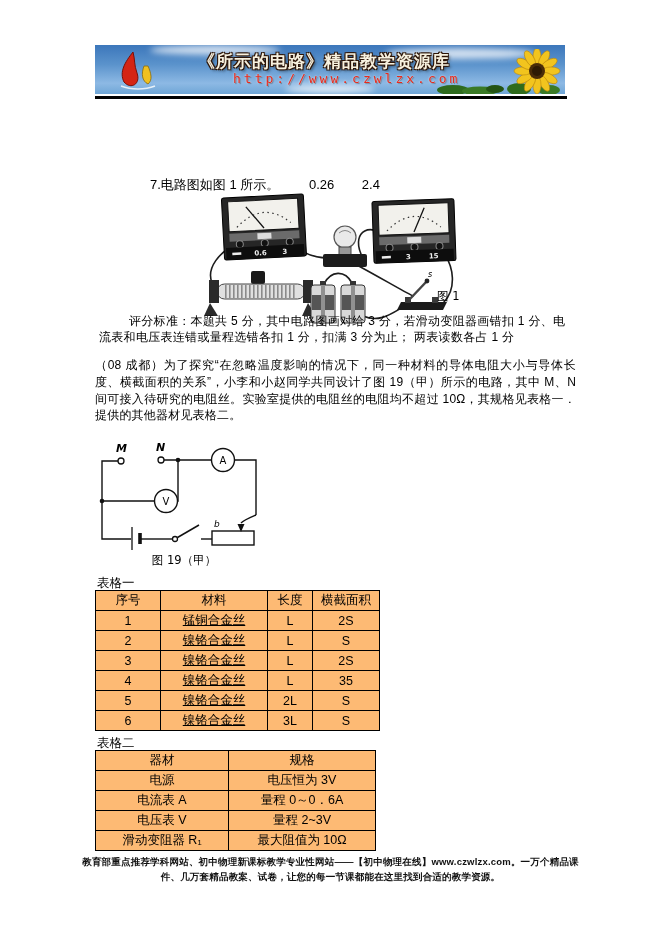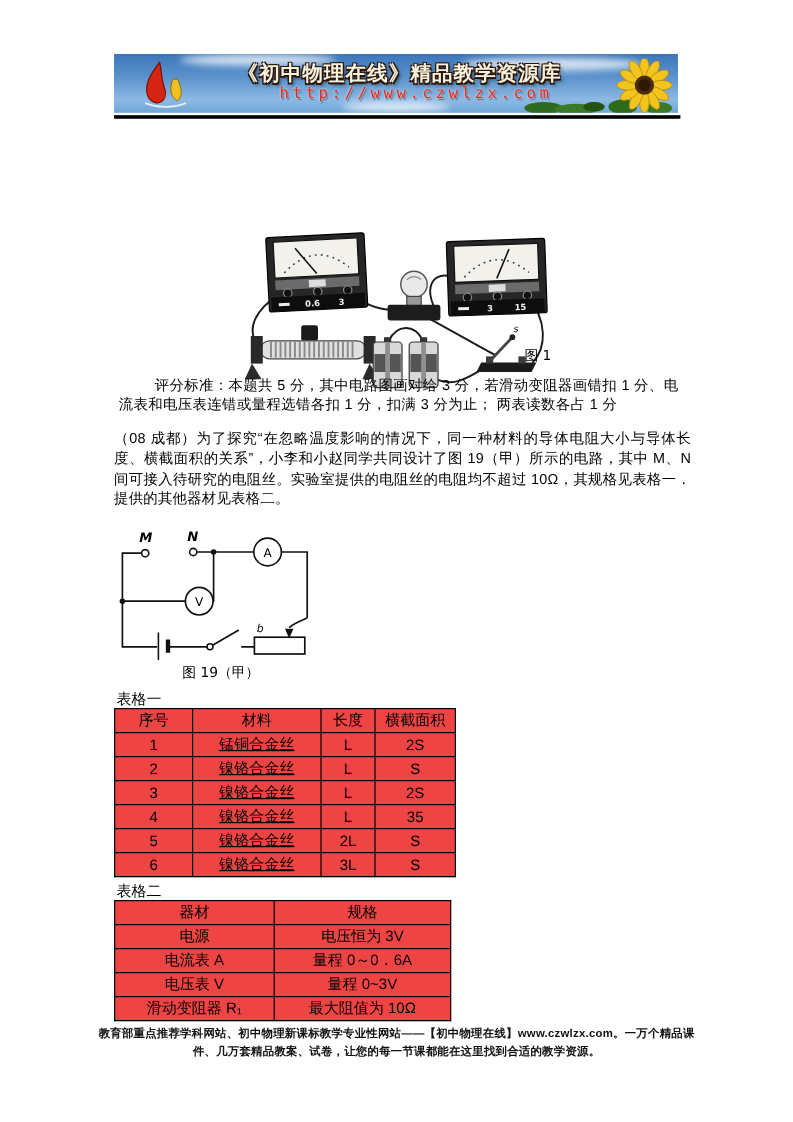--- a/index.html
+++ b/index.html
@@ -32,21 +32,21 @@
            letter-spacing:.2px;text-align:justify;}
 
   
   .fig1{position:absolute;left:203px;top:190px;}
   .fig19{position:absolute;left:88px;top:442px;}
   svg text{font-family:"DejaVu Sans","Liberation Sans",sans-serif;}
 
   
   .tbl-title{position:absolute;font-size:12.5px;}
   .t1-title{left:97px;top:575px;} .t2-title{left:97px;top:735px;}
-  table{border-collapse:collapse;position:absolute;background:#ef4444;padding-left:33px;}
+  table{border-collapse:collapse;position:absolute;background:#fdba74;padding-left:33px;}
   .t1{left:95px;top:590px;} .t2{left:95px;top:750px;}
   td{border:1px solid #000;height:19px;text-align:center;font-size:12.5px;padding:0 3px;}
   .t1 td.c0{width:58px;} .t1 td.c1{width:100px;} .t1 td.c2{width:38px;} .t1 td.c3{width:60px;}
   .t2 td.c0{width:126px;} .t2 td.c1{width:140px;}
   td.u{text-decoration:underline;}
 
   
   .footer{position:absolute;left:78px;top:855px;width:505px;font-size:9.5px;font-weight:bold;
           line-height:14.5px;text-align:center;color:#111;letter-spacing:.2px;}
 </style>
@@ -59,21 +59,21 @@
     <div class="cloud" style="left:55px;top:0px;width:130px;height:10px;"></div>
     <div class="cloud" style="left:290px;top:3px;width:150px;height:11px;"></div>
     <div class="cloud" style="left:190px;top:40px;width:90px;height:8px;"></div>
 
     <svg class="banner-logo" width="52" height="44" viewBox="0 0 52 44">
       <path d="M22,4 C14,14 8,24 13,34 C20,42 30,36 26,25 C23,17 24,11 22,4 Z" fill="#d42414" stroke="#7a0e06" stroke-width="1"></path>
       <path d="M33,18 C30,26 31,33 37,36 C42,32 40,25 37,18 Z" fill="#f0c020" stroke="#8a6a08" stroke-width="0.8"></path>
       <path d="M10,38 C20,42 34,42 44,38" stroke="#ffffff" stroke-width="1.5" fill="none" opacity="0.8"></path>
     </svg>
 
-    <div class="banner-title">《初中物理在线》精品教学资源库</div>
+    <div class="banner-title">《所示的电路》精品教学资源库</div>
     <div class="banner-url">http://www.czwlzx.com</div>
 
     <svg class="banner-foliage" width="70" height="14" viewBox="0 0 70 14">
       <ellipse cx="18" cy="9" rx="16" ry="5" fill="#2e6b1e"></ellipse>
       <ellipse cx="45" cy="10" rx="18" ry="4.5" fill="#3a7a26"></ellipse>
       <ellipse cx="60" cy="8" rx="9" ry="4" fill="#245414"></ellipse>
     </svg>
 
     <svg class="banner-sunflower" width="62" height="46" viewBox="0 0 62 46">
       <ellipse cx="18" cy="40" rx="12" ry="6" fill="#2f6b1c"></ellipse>
@@ -91,20 +91,25 @@
         <ellipse cx="36" cy="8" rx="4" ry="9" fill="#f2c41e" stroke="#b8860b" stroke-width="0.6" transform="rotate(270 36 22)"></ellipse>
         <ellipse cx="36" cy="8" rx="4" ry="9" fill="#f2c41e" stroke="#b8860b" stroke-width="0.6" transform="rotate(300 36 22)"></ellipse>
         <ellipse cx="36" cy="8" rx="4" ry="9" fill="#f2c41e" stroke="#b8860b" stroke-width="0.6" transform="rotate(330 36 22)"></ellipse>
       </g>
       <circle cx="36" cy="22" r="8" fill="#4a2c08"></circle>
       <circle cx="36" cy="22" r="5" fill="#2e1a04"></circle>
     </svg>
   </div>
   <div class="rule"></div>
 
+  <div class="question">
+    <span>7.电路图如图 1 所示。</span>
+    <span class="ans ans1">0.26</span>
+    <span class="ans ans2">2.4</span>
+  </div>
 
   <svg class="fig1" width="270" height="142" viewBox="0 0 270 142">
 
     <g stroke="#1c1c1c" stroke-width="1.6" fill="none" stroke-linecap="round">
       <path d="M36,52 C16,62 3,78 9,93"></path>
       <path d="M86,52 C100,64 112,68 124,68"></path>
       <path d="M158,64 C148,40 170,32 182,48"></path>
       <path d="M182,48 C185,51 186,53 187,55"></path>
       <path d="M236,56 C254,78 252,100 241,112"></path>
       <path d="M105,118 C128,136 116,138 120,128"></path>
@@ -289,21 +294,21 @@
     <tr>
       <td class="c0">电源</td>
       <td class="c1">电压恒为 3V</td>
     </tr>
     <tr>
       <td class="c0">电流表 A</td>
       <td class="c1">量程 0～0．6A</td>
     </tr>
     <tr>
       <td class="c0">电压表 V</td>
-      <td class="c1">量程 0~3V</td>
+      <td class="c1">量程 2~3V</td>
     </tr>
     <tr>
       <td class="c0">滑动变阻器 R₁</td>
       <td class="c1">最大阻值为 10Ω</td>
     </tr>
   </tbody>
     </table>
 
   <div class="footer">教育部重点推荐学科网站、初中物理新课标教学专业性网站——【初中物理在线】www.czwlzx.com。一万个精品课件、几万套精品教案、试卷，让您的每一节课都能在这里找到合适的教学资源。</div>
 

